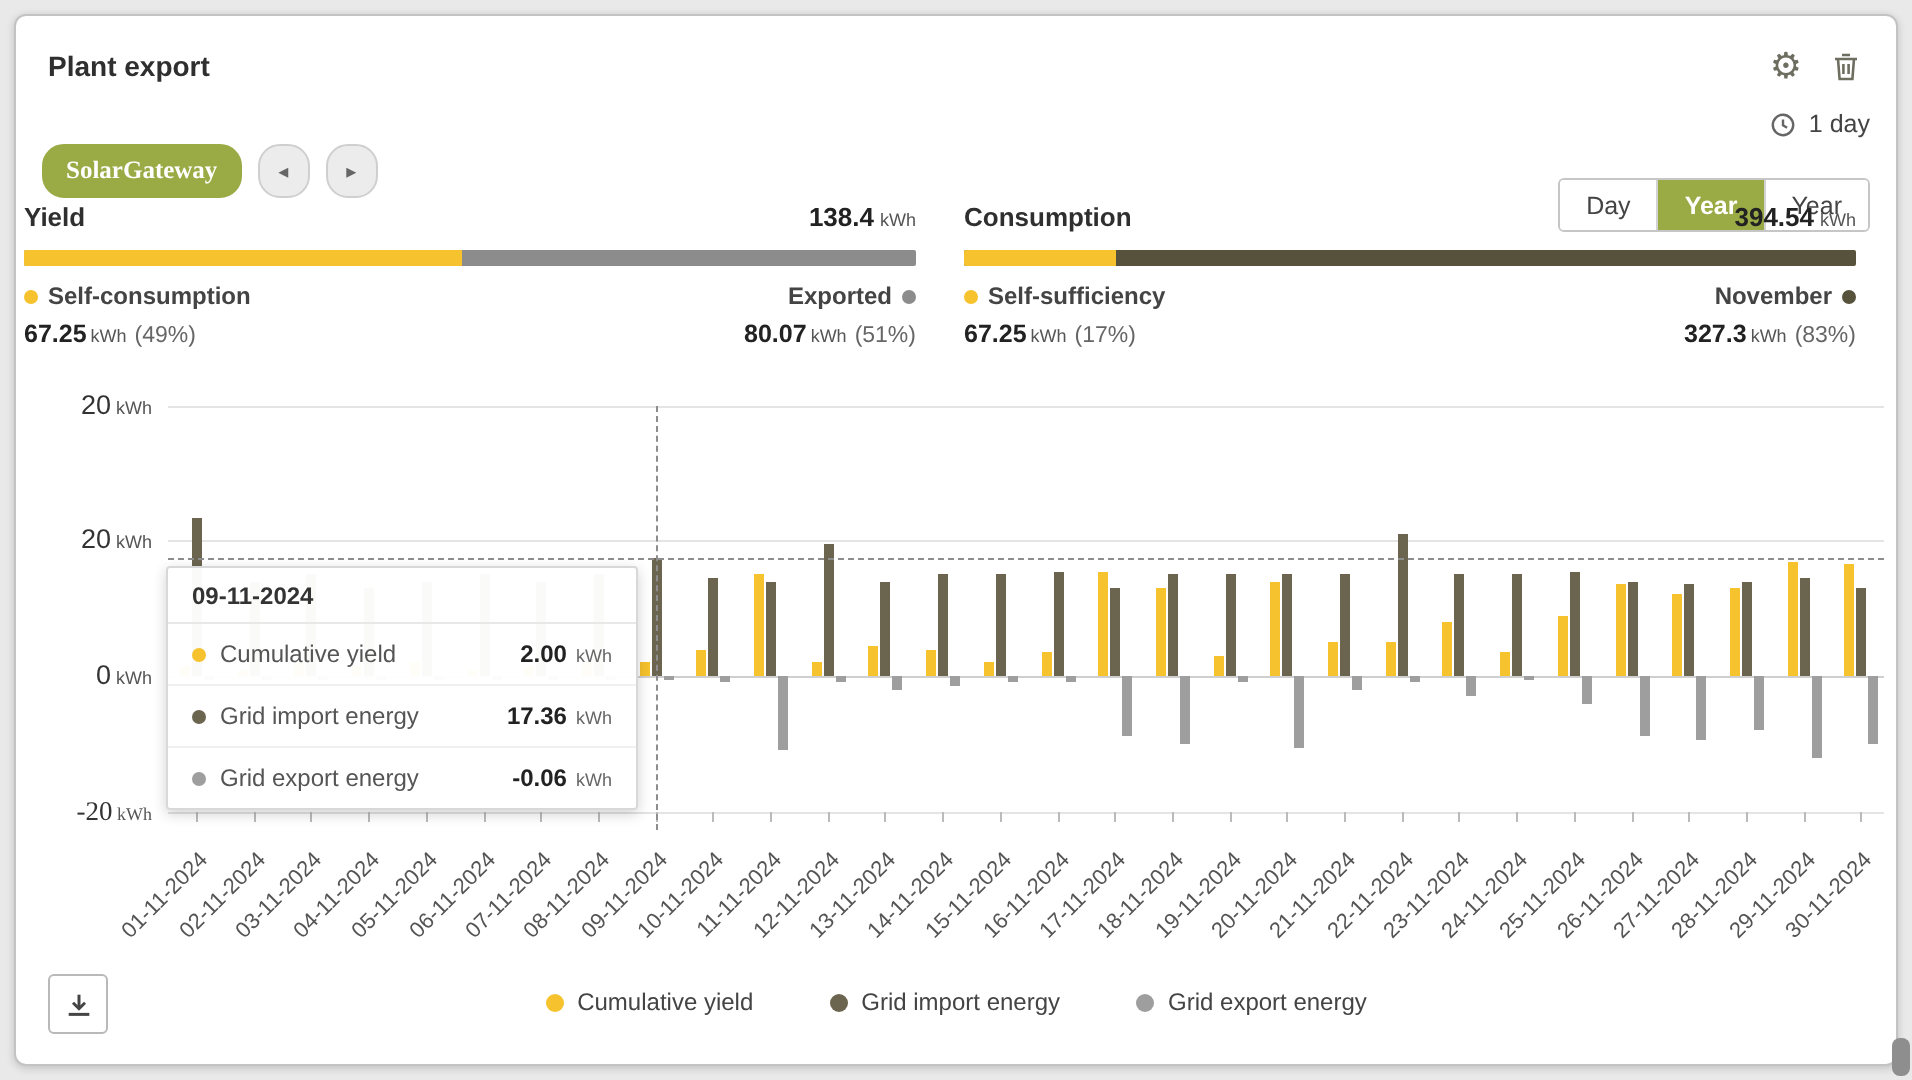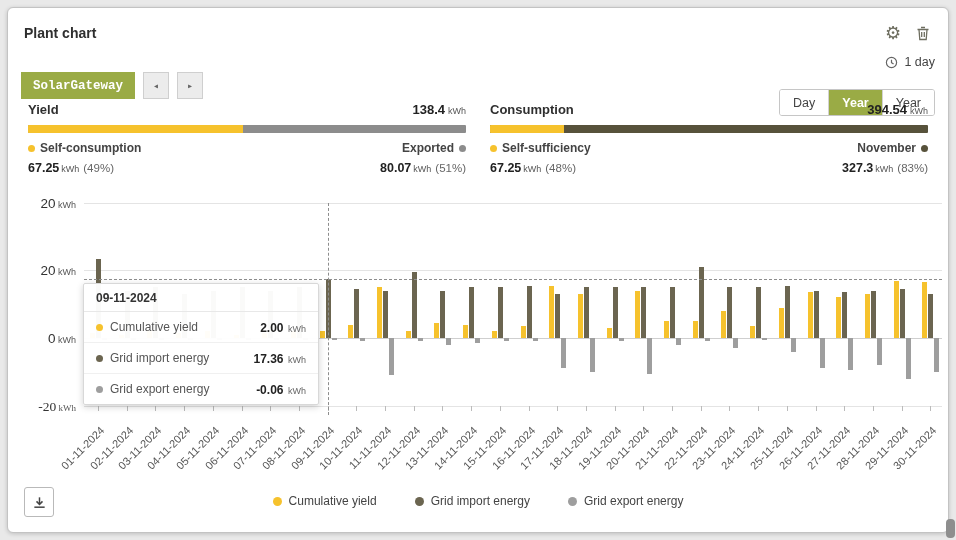--- a/index.html
+++ b/index.html
@@ -17,35 +17,35 @@
   .header-icons { display: flex; gap: 8px; align-items: center; }
   .icon-btn { background: none; border: none; cursor: pointer; color: #6e6e60;
               width: 22px; height: 22px; display: flex; align-items: center; justify-content: center; }
   .gear-glyph { font-size: 18px; line-height: 1; }
 
   
   .toolbar { position: absolute; top: 47px; left: 13px; right: 13px;
              display: flex; justify-content: space-between; align-items: center; }
   .toolbar-left { display: flex; gap: 8px; align-items: center; }
   .toolbar-right { display: flex; gap: 20px; align-items: flex-end; flex-direction: column; }
-  .btn { font-family: Liberation Mono, monospace; font-size: 12.5px; border: 1px solid #cfcfcf; background: #ececec;
-         color: #555; border-radius: 0; height: 27px; display: inline-flex; align-items: center;
+  .btn { font-family: Liberation Serif, serif; font-size: 12.5px; border: 1px solid #cfcfcf; background: #ececec;
+         color: #555; border-radius: 11px; height: 27px; display: inline-flex; align-items: center;
          gap: 7px; padding: 0 11px; cursor: pointer; }
   .btn-sq { width: 26px; padding: 0; justify-content: center; font-size: 10px; color: #666; }
   .btn-accent { background: var(--accent); border-color: var(--accent); color: #fff; font-weight: bold; }
   .interval { display: inline-flex; align-items: center; gap: 6px; font-size: 12.5px; color: #444; }
   .interval svg { color: #666; }
   .segmented { display: inline-flex; border: 1px solid #c6c6c6; border-radius: 3px; overflow: hidden; height: 27px; }
   .seg-btn { font-family: inherit; font-size: 12.5px; background: #fff; color: #444; border: none;
              border-left: 1px solid #d2d2d2; padding: 0 13px; cursor: pointer; }
   .seg-btn:first-child { border-left: none; }
   .seg-btn.active { background: var(--accent); color: #fff; font-weight: bold; }
 
   
-  .summary { position: absolute; top: 92px; left: 20px; right: 20px; display: flex; gap: 24px; align-items: center; }
+  .summary { position: absolute; top: 92px; left: 4px; right: 20px; display: flex; gap: 24px; align-items: center; }
   .panel { flex: 1; }
   .panel-head { display: flex; justify-content: space-between; align-items: baseline; }
   .panel-title { font-size: 13px; font-weight: bold; color: #2f2f2f; }
   .panel-total b { font-size: 13px; color: #222; }
   .panel-total i { font-style: normal; font-size: 9px; color: #555; margin-left: 3px; }
   .hbar { height: 8px; border-radius: 1px; margin: 7px 0 8px; overflow: hidden; }
   .hbar .fill { height: 100%; background: var(--yellow); }
   .hbar-export { background: var(--exportgray); }
   .hbar-import { background: var(--darkolive); }
   .panel-sub { display: flex; justify-content: space-between; }
@@ -98,21 +98,21 @@
 
   .scroll-thumb { position: absolute; right: 1px; bottom: 2px; width: 9px; height: 19px;
                   background: #8e8e8e; border-radius: 4px; }
 </style>
 </head>
 <body>
 
 <div class="card">
 
   <div class="card-header">
-    <div class="card-title">Plant chart</div>
+    <div class="card-title">Plant export</div>
     <div class="header-icons">
       <button class="icon-btn">
         <span class="gear-glyph">⚙</span>
       </button>
       <button class="icon-btn">
         <svg width="14" height="15" viewBox="0 0 14 15" fill="none" stroke="currentColor" stroke-width="1.3">
             <path d="M1.5 3.5h11"></path>
             <path d="M5 1.5h4"></path>
             <path d="M3 3.5l.8 10h6.4l.8-10"></path>
             <path d="M5.7 6v5M8.3 6v5"></path>
@@ -191,21 +191,21 @@
       <div class="hbar hbar-import">
         <div class="fill" id="cons-fill" style="width: 17%;"></div>
       </div>
       <div class="panel-sub">
         <div class="sub-left">
           <div class="sub-label">
             <span class="dot dot-yellow"></span>
             <span>Self-sufficiency</span>
           </div>
           <div class="sub-value">
-            <b>67.25</b><i>kWh</i><em>(48%)</em>
+            <b>67.25</b><i>kWh</i><em>(17%)</em>
           </div>
         </div>
         <div class="sub-right">
           <div class="sub-label">
             <span>November</span>
             <span class="dot dot-dark"></span>
           </div>
           <div class="sub-value">
             <b>327.3</b><i>kWh</i><em>(83%)</em>
           </div>

